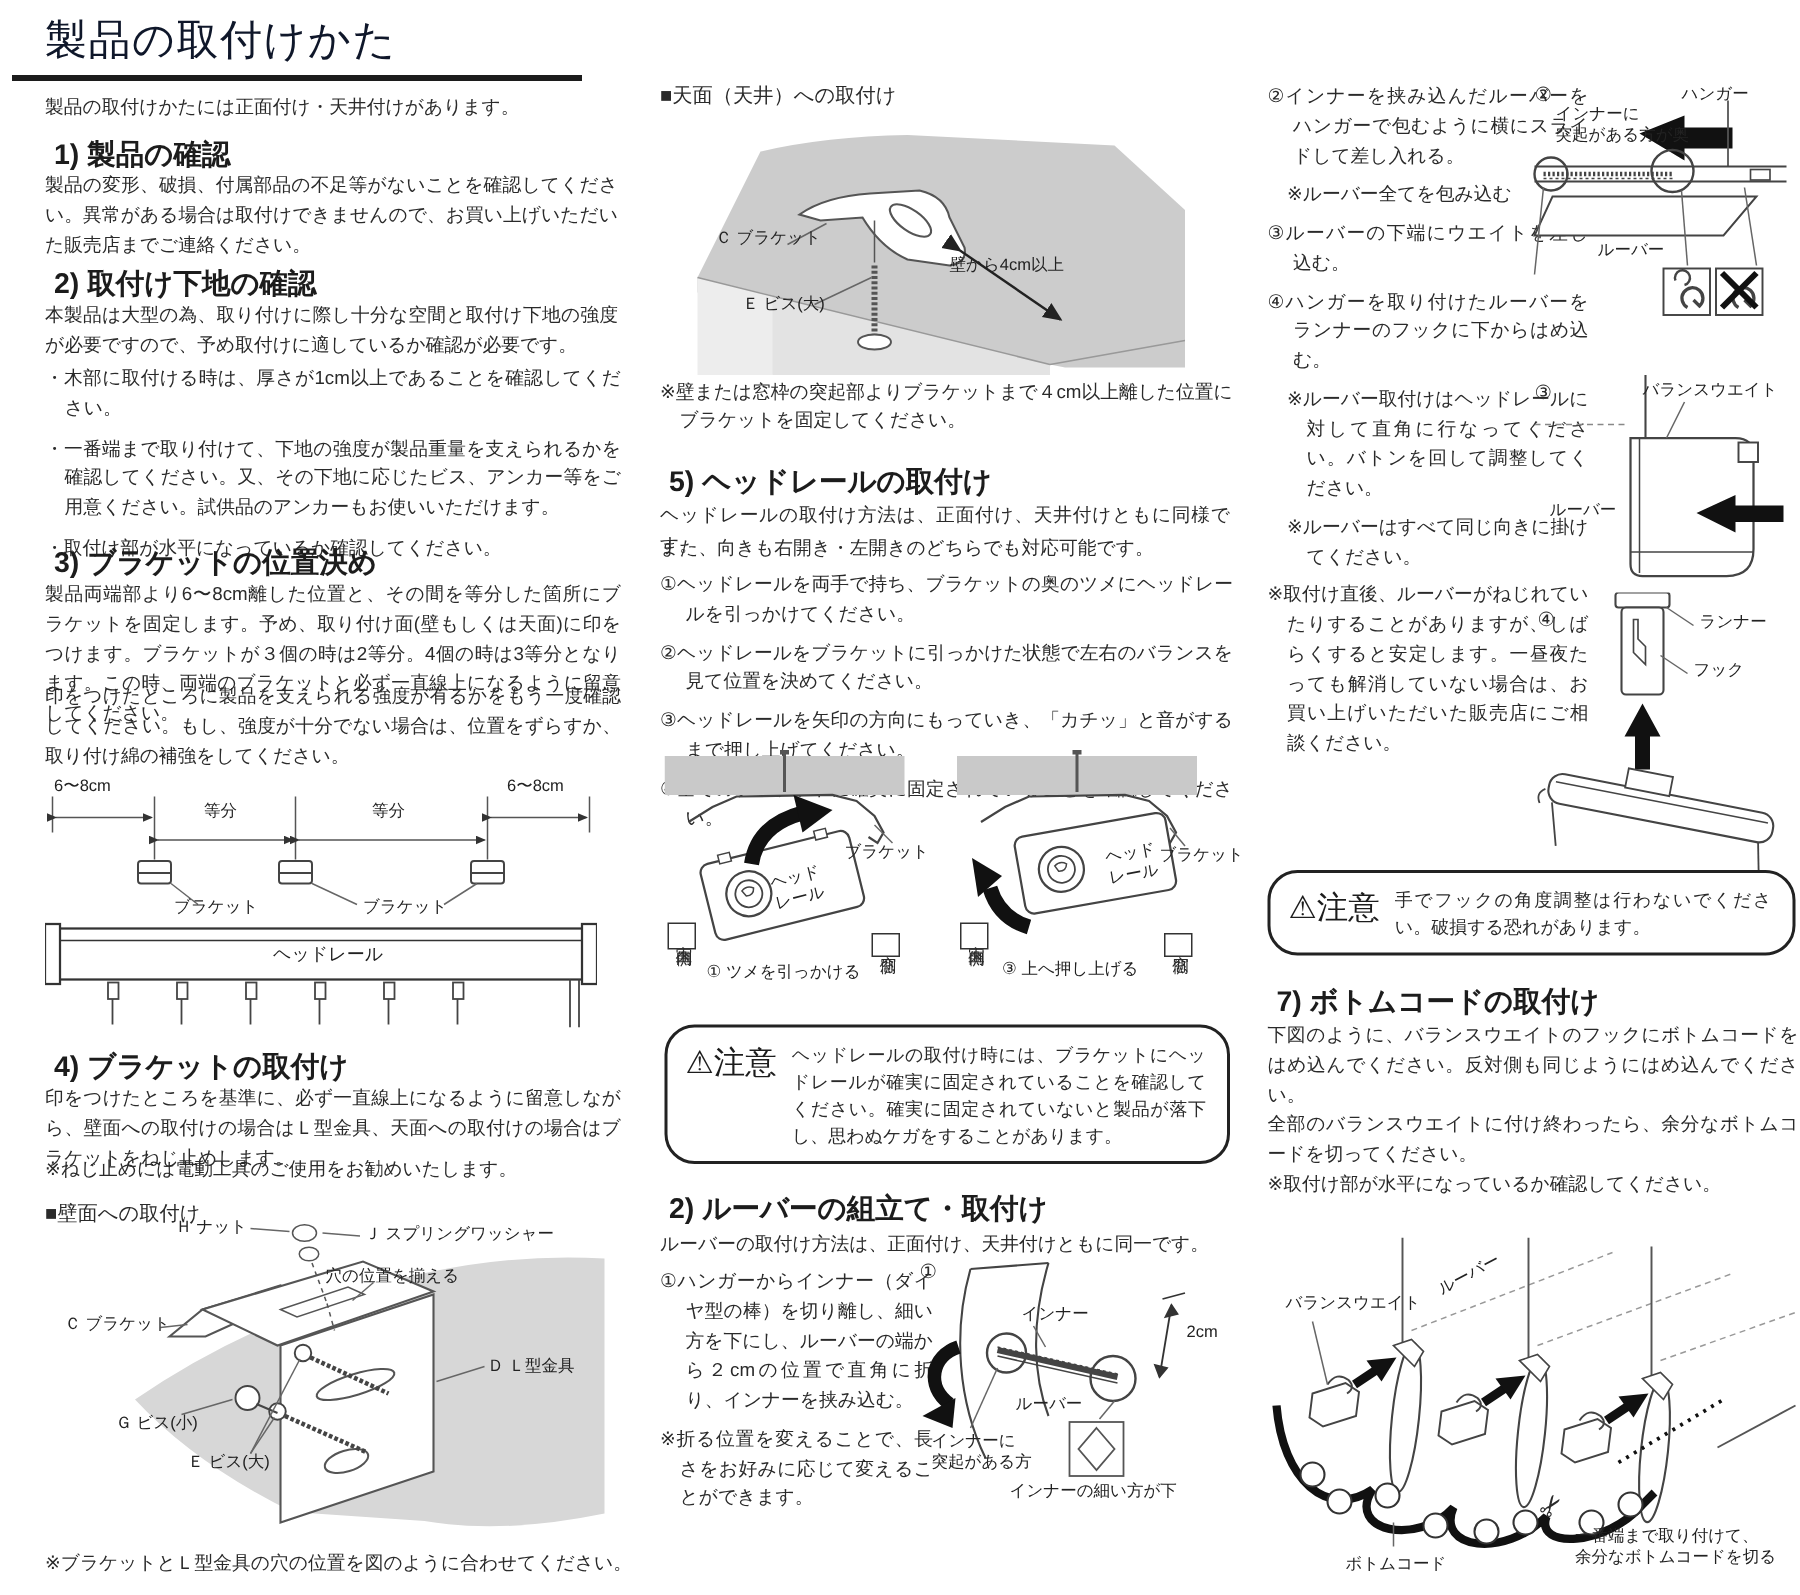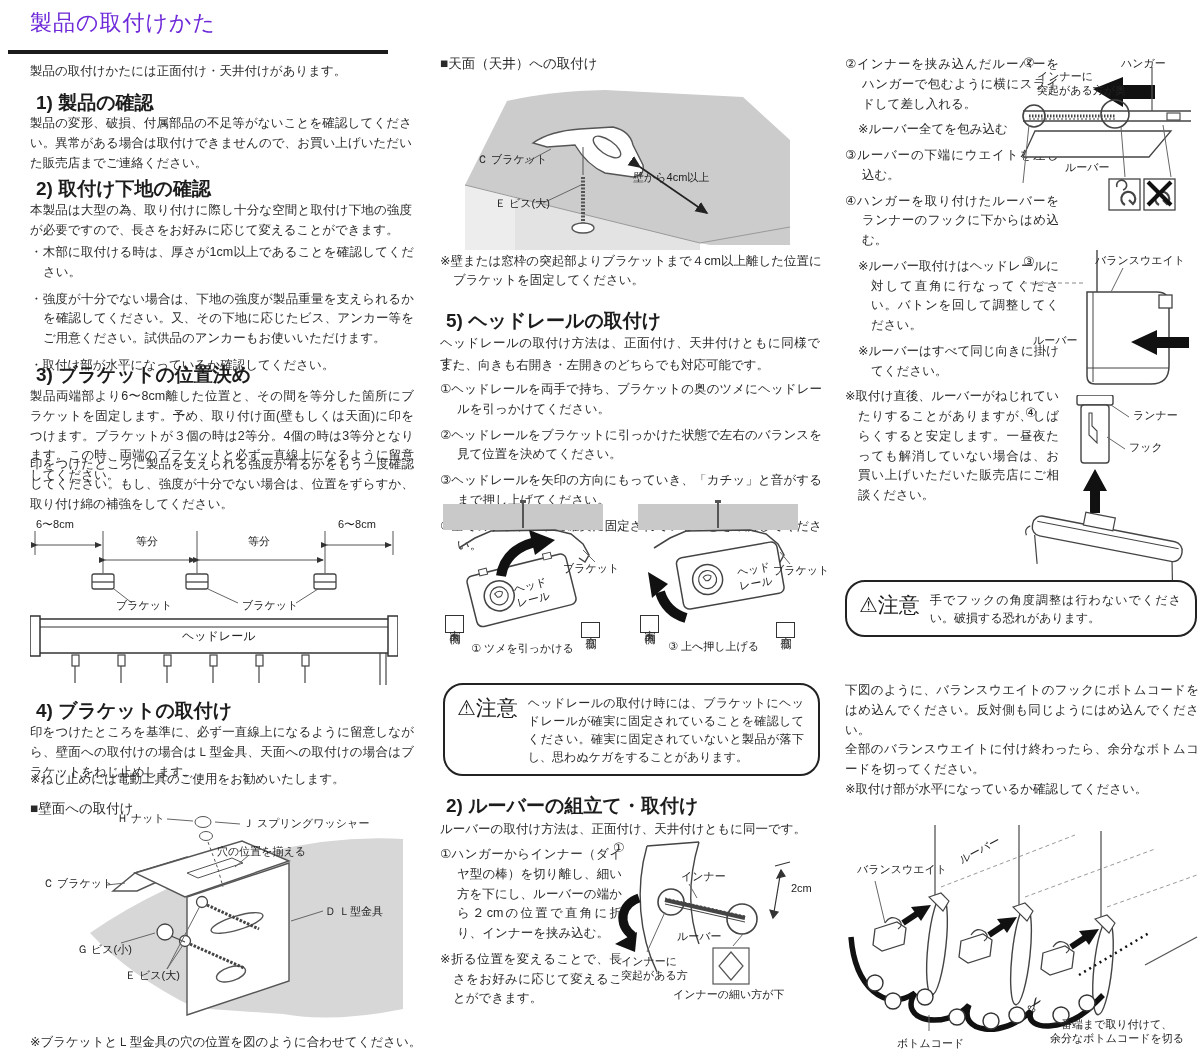--- a/index.html
+++ b/index.html
@@ -1,19 +1,19 @@
 <!DOCTYPE html>
 <html><head>
 <meta charset="utf-8">
 <style>
   html,body{margin:0;padding:0;background:#fff;}
   #page{position:relative;width:1200px;height:1063px;background:#ffffff;overflow:hidden;
         font-family:"Liberation Sans","DejaVu Sans",sans-serif;color:#2a2a2a;}
   .abs{position:absolute;}
-  .h1{font-size:22px;font-weight:500;letter-spacing:1px;color:#6d28d9;}
+  .h1{font-size:28px;font-weight:500;letter-spacing:1px;color:#0f172a;}
   .rule{background:#1c1c1c;height:4px;}
   .h2{font-size:19px;font-weight:700;color:#1c1c1c;}
   .body{font-size:12.5px;line-height:1.58;word-break:break-all;text-align:justify;}
   .bullet{padding-left:13px;text-indent:-13px;margin-bottom:7px;}
   .step{padding-left:17px;text-indent:-17px;margin-bottom:6px;}
   .note{padding-left:13px;text-indent:-13px;margin-bottom:6px;}
   .lbl{font-size:11px;line-height:1.25;color:#222;white-space:nowrap;}
   .lbl-w{font-size:11px;line-height:1.3;color:#222;white-space:pre-line;}
   .secmark{font-size:13.5px;font-weight:500;}
   .caution{border:2.5px solid #222;border-radius:20px;background:#fff;display:flex;gap:10px;
@@ -33,24 +33,24 @@
 <div id="page">
 
   <div class="abs h1" style="left:30px;top:8px;">製品の取付けかた</div>
   <div class="abs rule" style="left:8px;top:50px;width:380px;"></div>
   <div class="abs body" style="left:30px;top:62px;width:380px;">製品の取付けかたには正面付け・天井付けがあります。</div>
 
   <div class="abs h2" style="left:36px;top:90px;">1) 製品の確認</div>
   <div class="abs body" style="left:30px;top:114px;width:382px;">製品の変形、破損、付属部品の不足等がないことを確認してください。異常がある場合は取付けできませんので、お買い上げいただいた販売店までご連絡ください。</div>
 
   <div class="abs h2" style="left:36px;top:176px;">2) 取付け下地の確認</div>
-  <div class="abs body" style="left:30px;top:201px;width:382px;">本製品は大型の為、取り付けに際し十分な空間と取付け下地の強度が必要ですので、長さをお好みに応じて変えることができます。</div>
+  <div class="abs body" style="left:30px;top:201px;width:382px;">本製品は大型の為、取り付けに際し十分な空間と取付け下地の強度が必要ですので、予め取付けに適しているか確認が必要です。</div>
   <div class="abs body" style="left:30px;top:243px;width:384px;">
     <div class="bullet">・木部に取付ける時は、厚さが1cm以上であることを確認してください。</div>
-    <div class="bullet">・強度が十分でない場合は、下地の強度が製品重量を支えられるかを確認してください。又、その下地に応じたビス、アンカー等をご用意ください。試供品のアンカーもお使いいただけます。</div>
+    <div class="bullet">・一番端まで取り付けて、下地の強度が製品重量を支えられるかを確認してください。又、その下地に応じたビス、アンカー等をご用意ください。試供品のアンカーもお使いいただけます。</div>
     <div class="bullet">・取付け部が水平になっているか確認してください。</div>
   </div>
 
   <div class="abs h2" style="left:36px;top:362px;">3) ブラケットの位置決め</div>
   <div class="abs body" style="left:30px;top:387px;width:384px;">製品両端部より6〜8cm離した位置と、その間を等分した箇所にブラケットを固定します。予め、取り付け面(壁もしくは天面)に印をつけます。ブラケットが３個の時は2等分。4個の時は3等分となります。この時、両端のブラケットと必ず一直線上になるように留意してください。</div>
   <div class="abs body" style="left:30px;top:455px;width:384px;">印をつけたところに製品を支えられる強度が有るかをもう一度確認してください。もし、強度が十分でない場合は、位置をずらすか、取り付け綿の補強をしてください。</div>
 
   <div class="abs" style="left:30px;top:513px;width:368px;height:172px;">
     <svg width="368" height="172" viewBox="0 0 368 172">
       <defs>
@@ -417,20 +417,21 @@
       <div class="abs num" style="left:2px;top:10px;">④</div>
       <div class="abs lbl" style="left:110px;top:14px;">ランナー</div>
       <div class="abs lbl" style="left:106px;top:46px;">フック</div>
     </div>
 
     <div class="abs caution" style="left:0;top:525px;width:352px;">
       <div class="cl"><span>⚠</span><span>注意</span></div>
       <div class="ct">手でフックの角度調整は行わないでください。破損する恐れがあります。</div>
     </div>
 
+    <div class="abs h2" style="left:6px;top:600px;">7) ボトムコードの取付け</div>
     <div class="abs body" style="left:0;top:626px;width:354px;">
       <div>下図のように、バランスウエイトのフックにボトムコードをはめ込んでください。反対側も同じようにはめ込んでください。</div>
       <div>全部のバランスウエイトに付け終わったら、余分なボトムコードを切ってください。</div>
       <div class="note">※取付け部が水平になっているか確認してください。</div>
     </div>
 
     <div class="abs" style="left:0;top:770px;width:355px;height:238px;">
       <svg width="355" height="238" viewBox="0 0 355 238">
         <g stroke="#999" stroke-width="1" stroke-dasharray="4,3" fill="none">
           <line x1="96" y1="62" x2="230" y2="10"></line>

